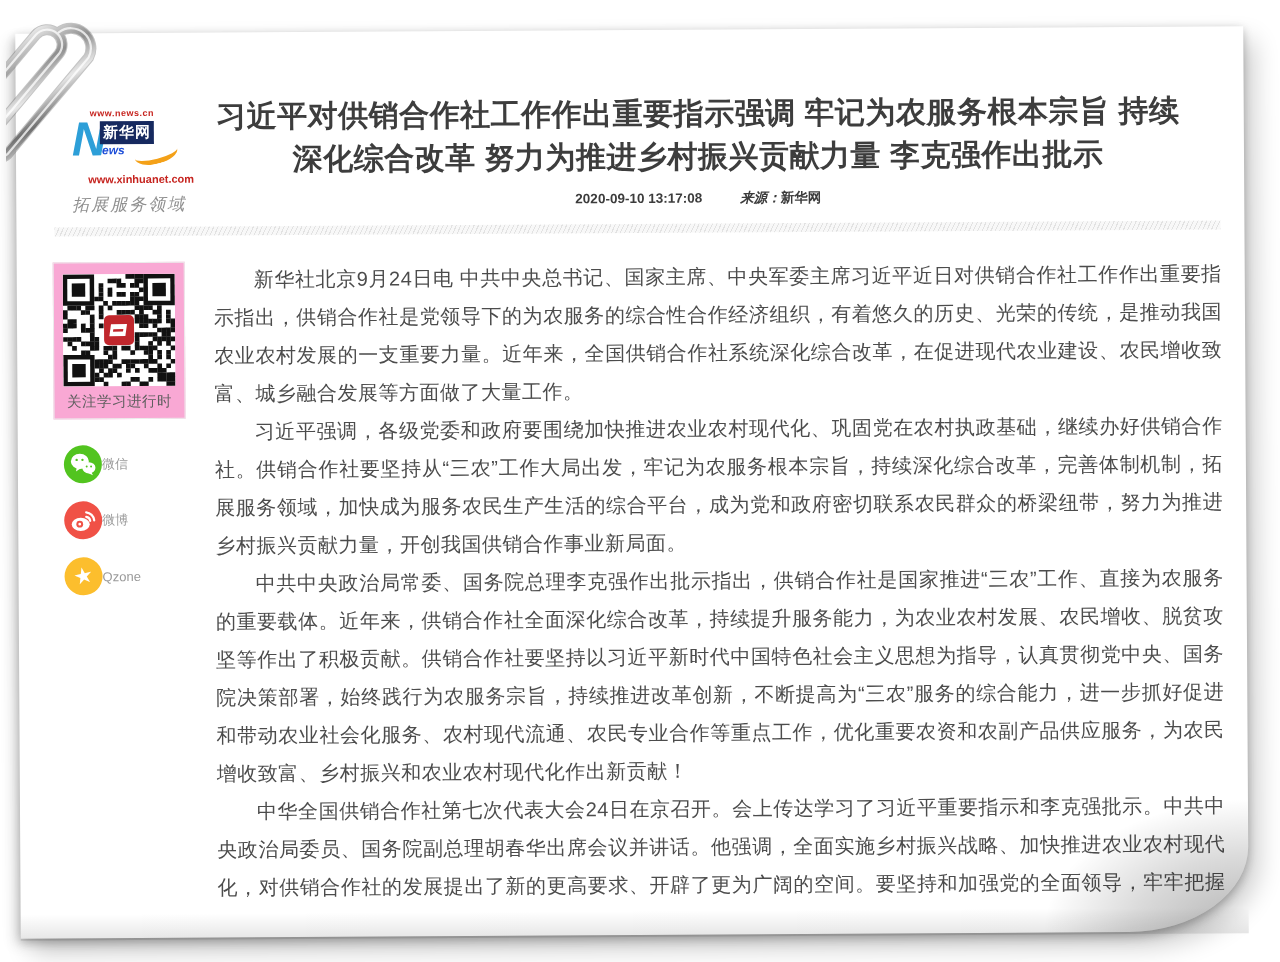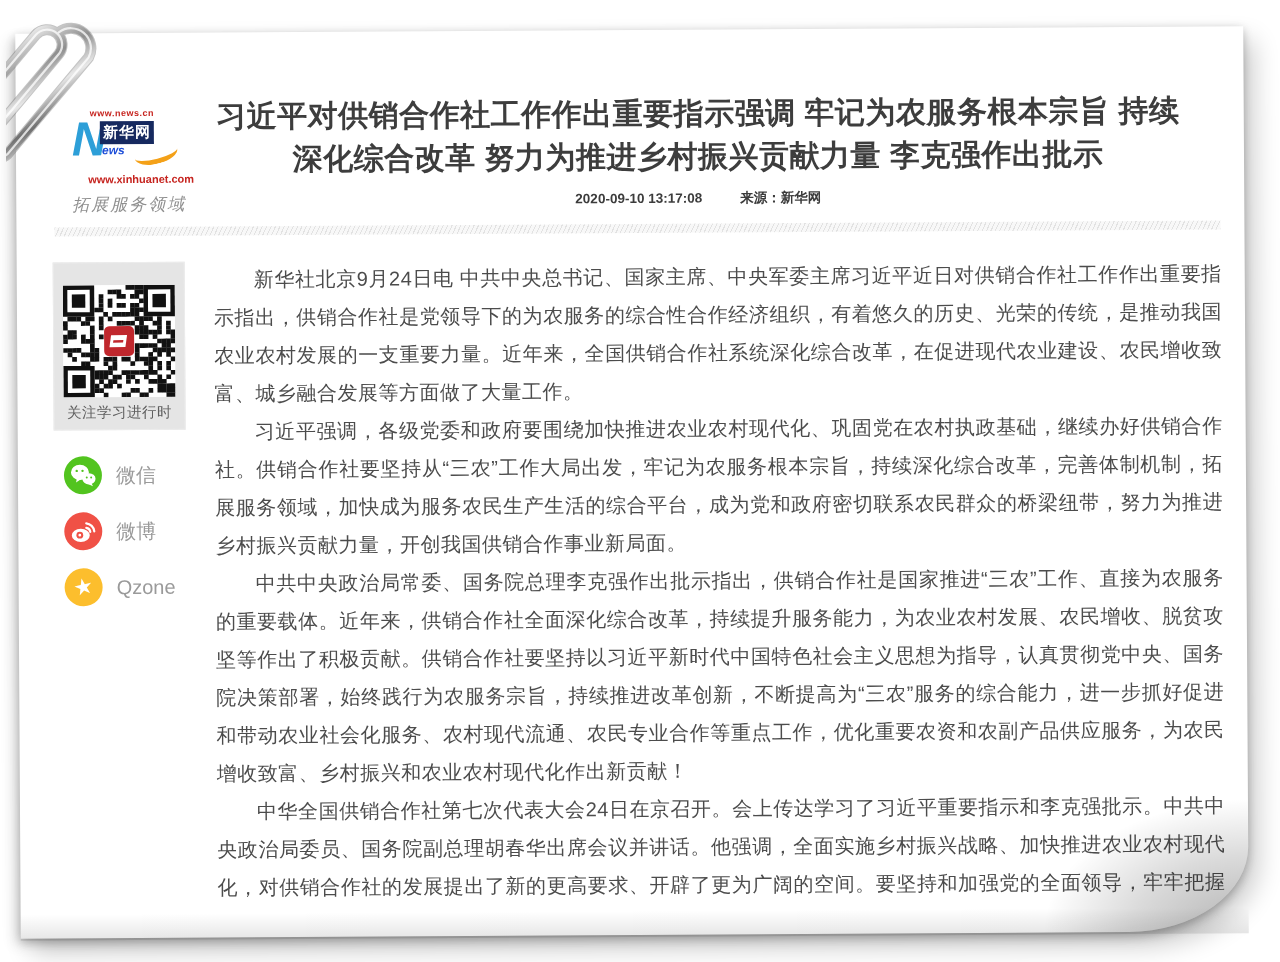--- a/index.html
+++ b/index.html
@@ -42,34 +42,34 @@
   .ews{position:absolute;left:30px;top:24px;font-size:12px;font-weight:bold;color:#1d4ed8;font-style:italic;}
   .swoosh{position:absolute;left:62px;top:24px;width:44px;height:16px;
           border-bottom:5px solid #f4a118;border-radius:50%;transform:rotate(-14deg);}
   .logo-url-bottom{font-size:11px;font-weight:bold;color:#c6241f;margin-left:16px;margin-top:2px;}
   .tagline{margin-top:8px;font-family:"DejaVu Serif","Liberation Serif",serif;
            font-style:italic;font-size:17px;color:#8f8f8f;letter-spacing:2px;white-space:nowrap;}
 
   .headline-wrap{position:absolute;left:170px;top:62px;width:1024px;text-align:center;}
   .headline{font-size:30px;line-height:43px;font-weight:bold;color:#3d3d3d;letter-spacing:.5px;}
   .meta{margin-top:12px;font-size:13.5px;font-weight:bold;color:#3c3c3c;}
-  .meta .src-label{margin-left:38px;}
+  .meta .src-label{margin-left:38px;font-style:italic;}
 
   .divider{position:absolute;left:38px;top:194px;width:1166px;height:9px;
     background:repeating-linear-gradient(115deg,#e2e2e2 0px,#e2e2e2 1px,#f8f8f8 1px,#f8f8f8 4px);}
 
   
   .sidebar{position:absolute;left:36px;top:229px;width:132px;}
-  .qr-card{background:#e5e5e5;border:1px solid #ececec;padding:22px 9px 7px 9px;text-align:center;}
+  .qr-card{background:#f9a8d4;border:1px solid #ececec;padding:11px 9px 7px 9px;text-align:center;}
   .qr-card svg{display:block;background:#fff;}
   .qr-label{margin-top:6px;font-size:14.5px;color:#5e5e5e;letter-spacing:.5px;white-space:nowrap;}
   .share-list{margin-top:26px;padding-left:10px;}
   .share-row{display:flex;align-items:center;height:38px;margin-bottom:18px;cursor:pointer;}
   .share-icon{width:38px;height:38px;border-radius:50%;display:flex;align-items:center;justify-content:center;flex:0 0 38px;}
-  .share-label{margin-left:14px;font-size:20px;color:#9a9a9a;}
+  .share-label{font-size:13px;color:#9a9a9a;}
   .qzone-star{color:#fff;font-size:22px;line-height:1;transform:rotate(-12deg);}
 
   
   .main-text{position:absolute;left:197px;top:228px;width:1008px;height:640px;overflow:hidden;}
   .main-text p{margin:0;font-size:20px;line-height:38px;color:#4c4c4c;
                text-align:justify;text-indent:2em;letter-spacing:.5px;}
 </style>
 </head>
 <body>
 

